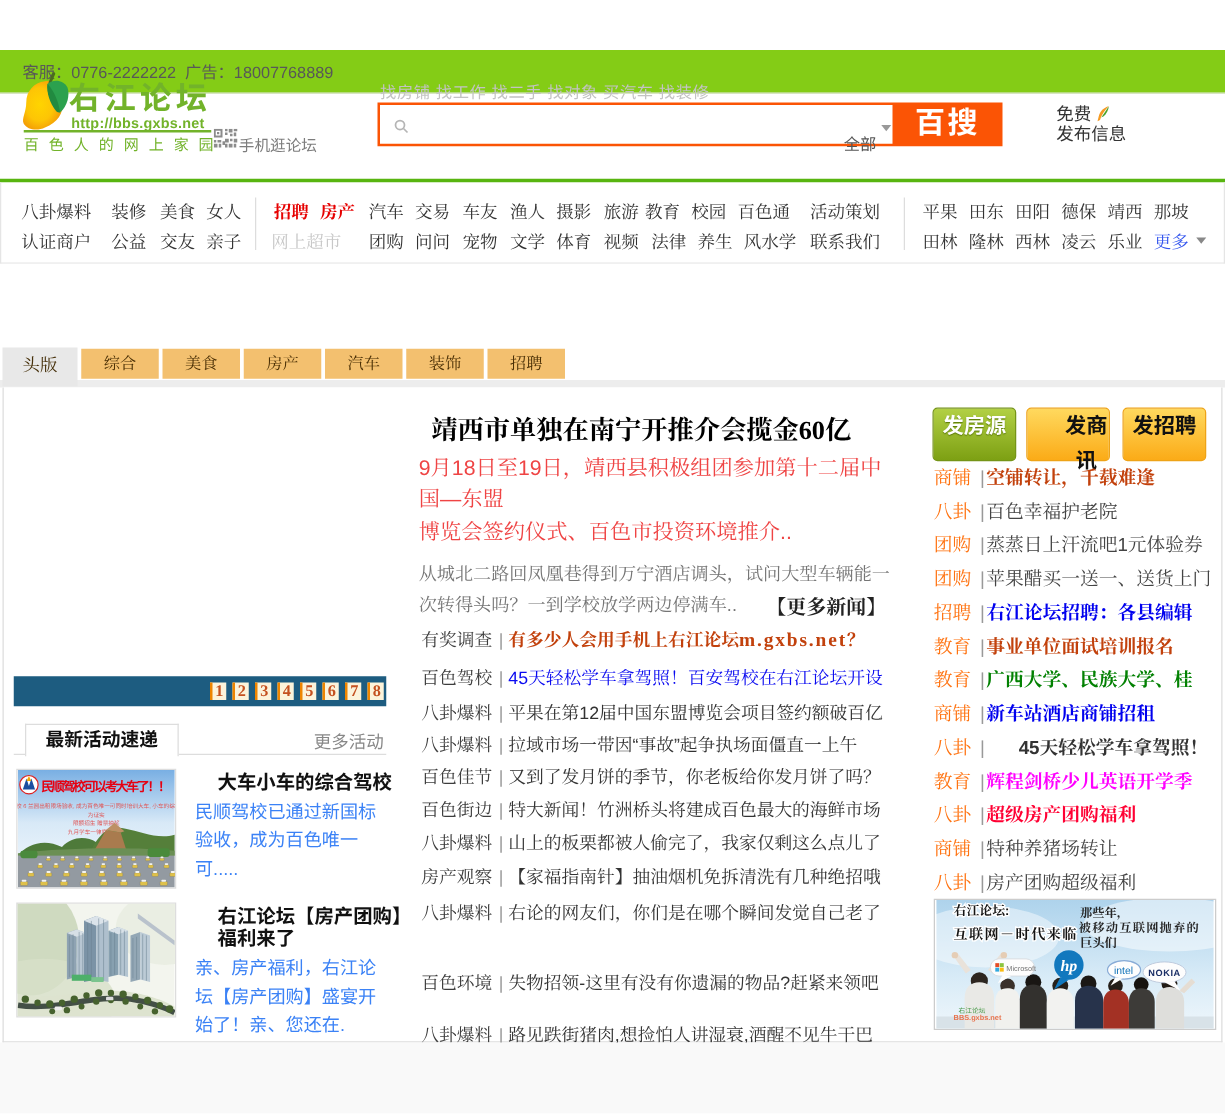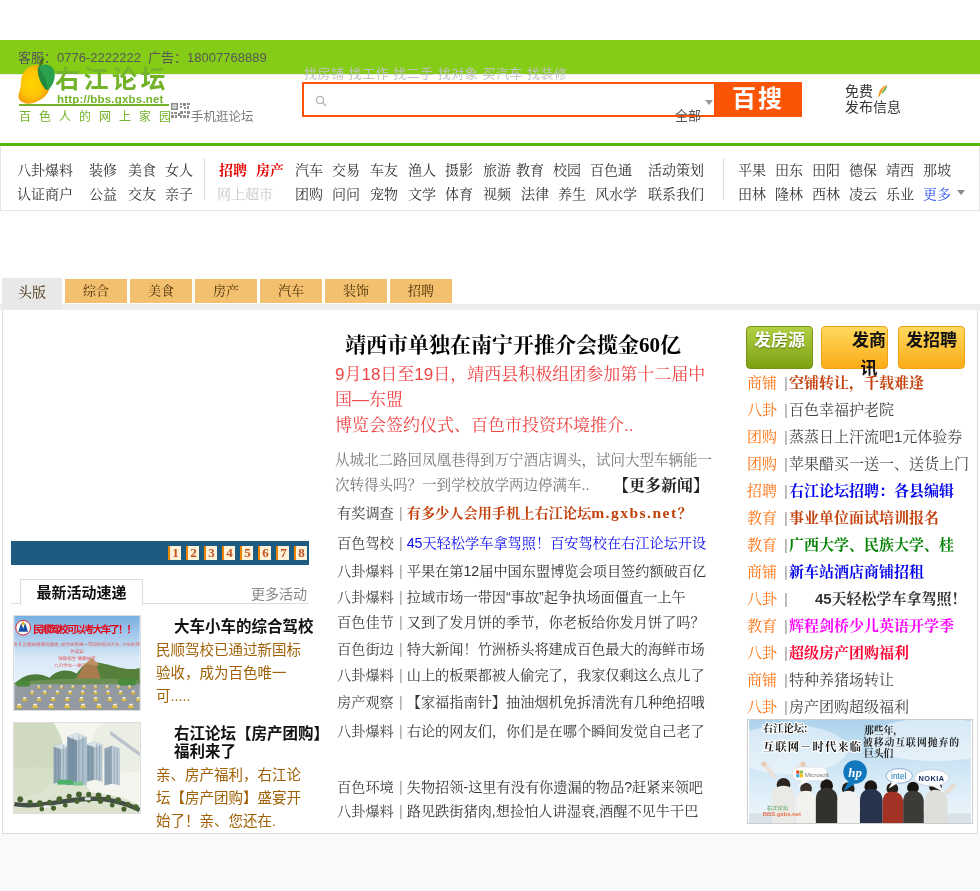--- a/index.html
+++ b/index.html
@@ -49,21 +49,21 @@
 
 #sliderbar { position:absolute; left:8px; top:231px; width:298px; height:24px; background:#1d5c80; }
 .pg { position:absolute; top:5px; width:13px; height:14px; background:#fcf3da; border-left:2px solid #ee8500; color:#c45120; font-family:"Liberation Serif",serif; font-weight:bold; font-size:13px; text-align:center; line-height:14px; }
 
 #acthead { font-family:"Liberation Sans","Noto Sans CJK SC",sans-serif; position:absolute; left:17px; top:269px; width:123px; height:26px; background:#fff; border:1px solid #ddd; border-bottom:none; z-index:2; text-align:center; font-size:15px; font-weight:bold; color:#111; line-height:25px; }
 #actline { position:absolute; left:8px; top:293px; width:298px; height:1px; background:#ddd; }
 #actmore { font-family:"Liberation Sans","Noto Sans CJK SC",sans-serif; position:absolute; left:248px; top:273px; font-size:14px; color:#888; }
 
 .litem-img { position:absolute; left:10px; width:128px; border:1px solid #ddd; }
 .litem-tit { font-family:"Liberation Sans","Noto Sans CJK SC",sans-serif; position:absolute; left:153px; width:160px; font-size:15.5px; font-weight:bold; color:#111; line-height:17.5px; white-space:nowrap;margin-left:18px; }
-.litem-txt { font-family:"Liberation Sans","Noto Sans CJK SC",sans-serif; position:absolute; left:153px; width:160px; font-size:14.5px; color:#a16207; line-height:23.2px; }
+.litem-txt { font-family:"Liberation Sans","Noto Sans CJK SC",sans-serif; position:absolute; left:153px; width:160px; font-size:14.5px; color:#3b82f6; line-height:23.2px; }
 
 
 #h1 { position:absolute; left:325px; top:18px; width:370px; text-align:center; font-family:"Liberation Serif","Noto Serif CJK SC",serif; font-size:21px; font-weight:bold; color:#000; }
 #p1 { position:absolute; left:332px; top:52px; width:380px; font-size:17px; color:#ef4444; line-height:25.3px; }
 #h2 { position:absolute; left:331px; top:104px; width:370px; font-family:"Liberation Serif","Noto Serif CJK SC",serif; font-size:21px; font-weight:bold; color:#000; }
 #p2 { position:absolute; left:332px; top:138px; width:380px; font-size:14.5px; color:#757575; line-height:25.3px; }
 #morenews { position:absolute; left:610px; top:163px; font-size:16px; font-weight:bold; color:#222; }
 #midlist { position:absolute; left:334px; top:191px; width:380px; height:330px; font-size:14.2px; }
 #midlist .row { position:absolute; left:0; line-height:20px; white-space:nowrap; }
 #midlist .cat { display:inline-block; width:62px; color:#3c3c3c; }
@@ -416,21 +416,21 @@
       <div class="row" style="top:2px"><span class="cat">有奖调查</span><span class="sep">|</span><span class="t"><b class="red">有多少人会用手机上右江论坛<span style="font-family:'Liberation Serif',serif;font-size:15.5px;letter-spacing:1.5px">m.gxbs.net</span>？</b></span></div>
       <div class="row" style="top:32px"><span class="cat">百色驾校</span><span class="sep">|</span><span class="t"><span style="color:#0a0af0">45天轻松学车拿驾照！百安驾校在右江论坛开设</span></span></div>
       <div class="row" style="top:60px"><span class="cat">八卦爆料</span><span class="sep">|</span><span class="t">平果在第12届中国东盟博览会项目签约额破百亿</span></div>
       <div class="row" style="top:86px"><span class="cat">八卦爆料</span><span class="sep">|</span><span class="t">拉域市场一带因“事故”起争执场面僵直一上午</span></div>
       <div class="row" style="top:111px"><span class="cat">百色佳节</span><span class="sep">|</span><span class="t">又到了发月饼的季节，你老板给你发月饼了吗？</span></div>
       <div class="row" style="top:138px"><span class="cat">百色街边</span><span class="sep">|</span><span class="t">特大新闻！竹洲桥头将建成百色最大的海鲜市场</span></div>
       <div class="row" style="top:164px"><span class="cat">八卦爆料</span><span class="sep">|</span><span class="t">山上的板栗都被人偷完了，我家仅剩这么点儿了</span></div>
       <div class="row" style="top:191px"><span class="cat">房产观察</span><span class="sep">|</span><span class="t">【家福指南针】抽油烟机免拆清洗有几种绝招哦</span></div>
       <div class="row" style="top:220px"><span class="cat">八卦爆料</span><span class="sep">|</span><span class="t">右论的网友们，你们是在哪个瞬间发觉自己老了</span></div>
       <div class="row" style="top:276px"><span class="cat">百色环境</span><span class="sep">|</span><span class="t">失物招领-这里有没有你遗漏的物品?赶紧来领吧</span></div>
-      <div class="row" style="top:300px"><span class="cat">八卦爆料</span><span class="sep">|</span><span class="t">路见跌街猪肉,想捡怕人讲湿衰,酒醒不见牛干巴</span></div>
+      <div class="row" style="top:318px"><span class="cat">八卦爆料</span><span class="sep">|</span><span class="t">路见跌街猪肉,想捡怕人讲湿衰,酒醒不见牛干巴</span></div>
     </div>
 
     <div class="rbtn" id="rb1">发房源</div>
     <div class="rbtn" id="rb2">发商讯</div>
     <div class="rbtn" id="rb3">发招聘</div>
     <div id="rlist">
       <div class="row"><span class="cat">商铺</span><span class="sep">|</span><span class="t"><b class="red">空铺转让，千载难逢</b></span></div>
       <div class="row"><span class="cat">八卦</span><span class="sep">|</span><span class="t">百色幸福护老院</span></div>
       <div class="row"><span class="cat">团购</span><span class="sep">|</span><span class="t">蒸蒸日上汗流吧1元体验券</span></div>
       <div class="row"><span class="cat">团购</span><span class="sep">|</span><span class="t">苹果醋买一送一、送货上门</span></div>

